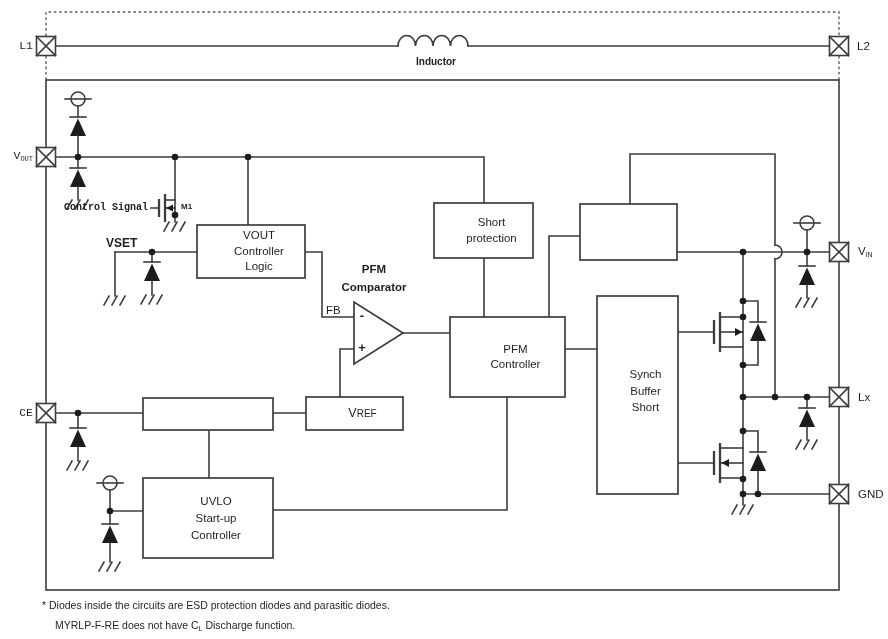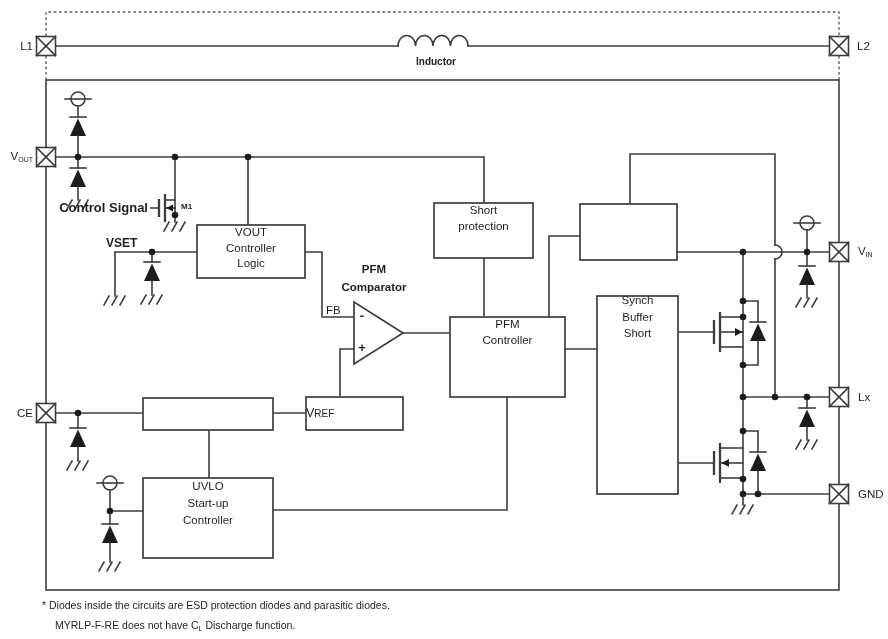--- a/index.html
+++ b/index.html
@@ -9,25 +9,25 @@
   
   .w{stroke:#3d3d3d;stroke-width:1.6;fill:none;stroke-linecap:square;}
   .dash{stroke:#5c5c5c;stroke-width:1.4;fill:none;stroke-dasharray:2.6 2.7;}
   .box{fill:#ffffff;stroke:#3d3d3d;stroke-width:1.7;}
   .pinbox{fill:#ffffff;stroke:#3d3d3d;stroke-width:1.6;}
   .blk-fill{fill:#1c1c1c;stroke:none;}
   .thick{stroke:#3d3d3d;stroke-width:2.3;fill:none;stroke-linecap:butt;}
   
   .lbl{position:absolute;white-space:nowrap;font-size:11.5px;line-height:14px;color:#1f1f1f;}
   .ctr{text-align:center;font-weight:bold;}
-  .rt{text-align:right;}
+  .rt{text-align:right;font-family:Liberation Mono, monospace;}
   .blk{position:absolute;display:flex;flex-direction:column;align-items:center;
-       text-align:center;font-size:11.5px;line-height:15.5px;color:#1f1f1f;}
+       justify-content:center;text-align:center;font-size:11.5px;line-height:15.5px;color:#1f1f1f;padding-left:8px;}
   .sub{font-size:7px;vertical-align:-2px;letter-spacing:0;}
-  .tiny{font-size:13px;font-weight:600;line-height:9px;}
+  .tiny{font-size:10px;font-weight:600;line-height:9px;}
   .fn{position:absolute;font-size:10.5px;color:#1f1f1f;white-space:nowrap;}
   .fnsub{font-size:7px;vertical-align:-2px;}
 </style>
 </head>
 <body>
 
 <div id="stage">
 
 <svg id="cir" width="888" height="639" viewBox="0 0 888 639">
   <defs>

